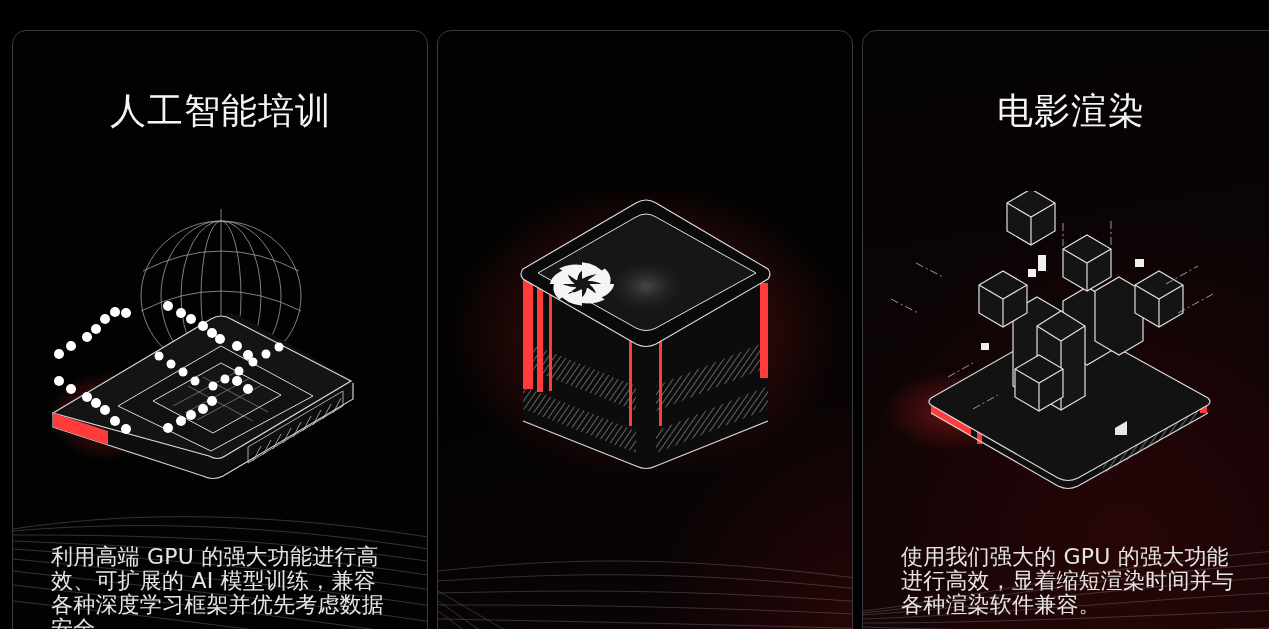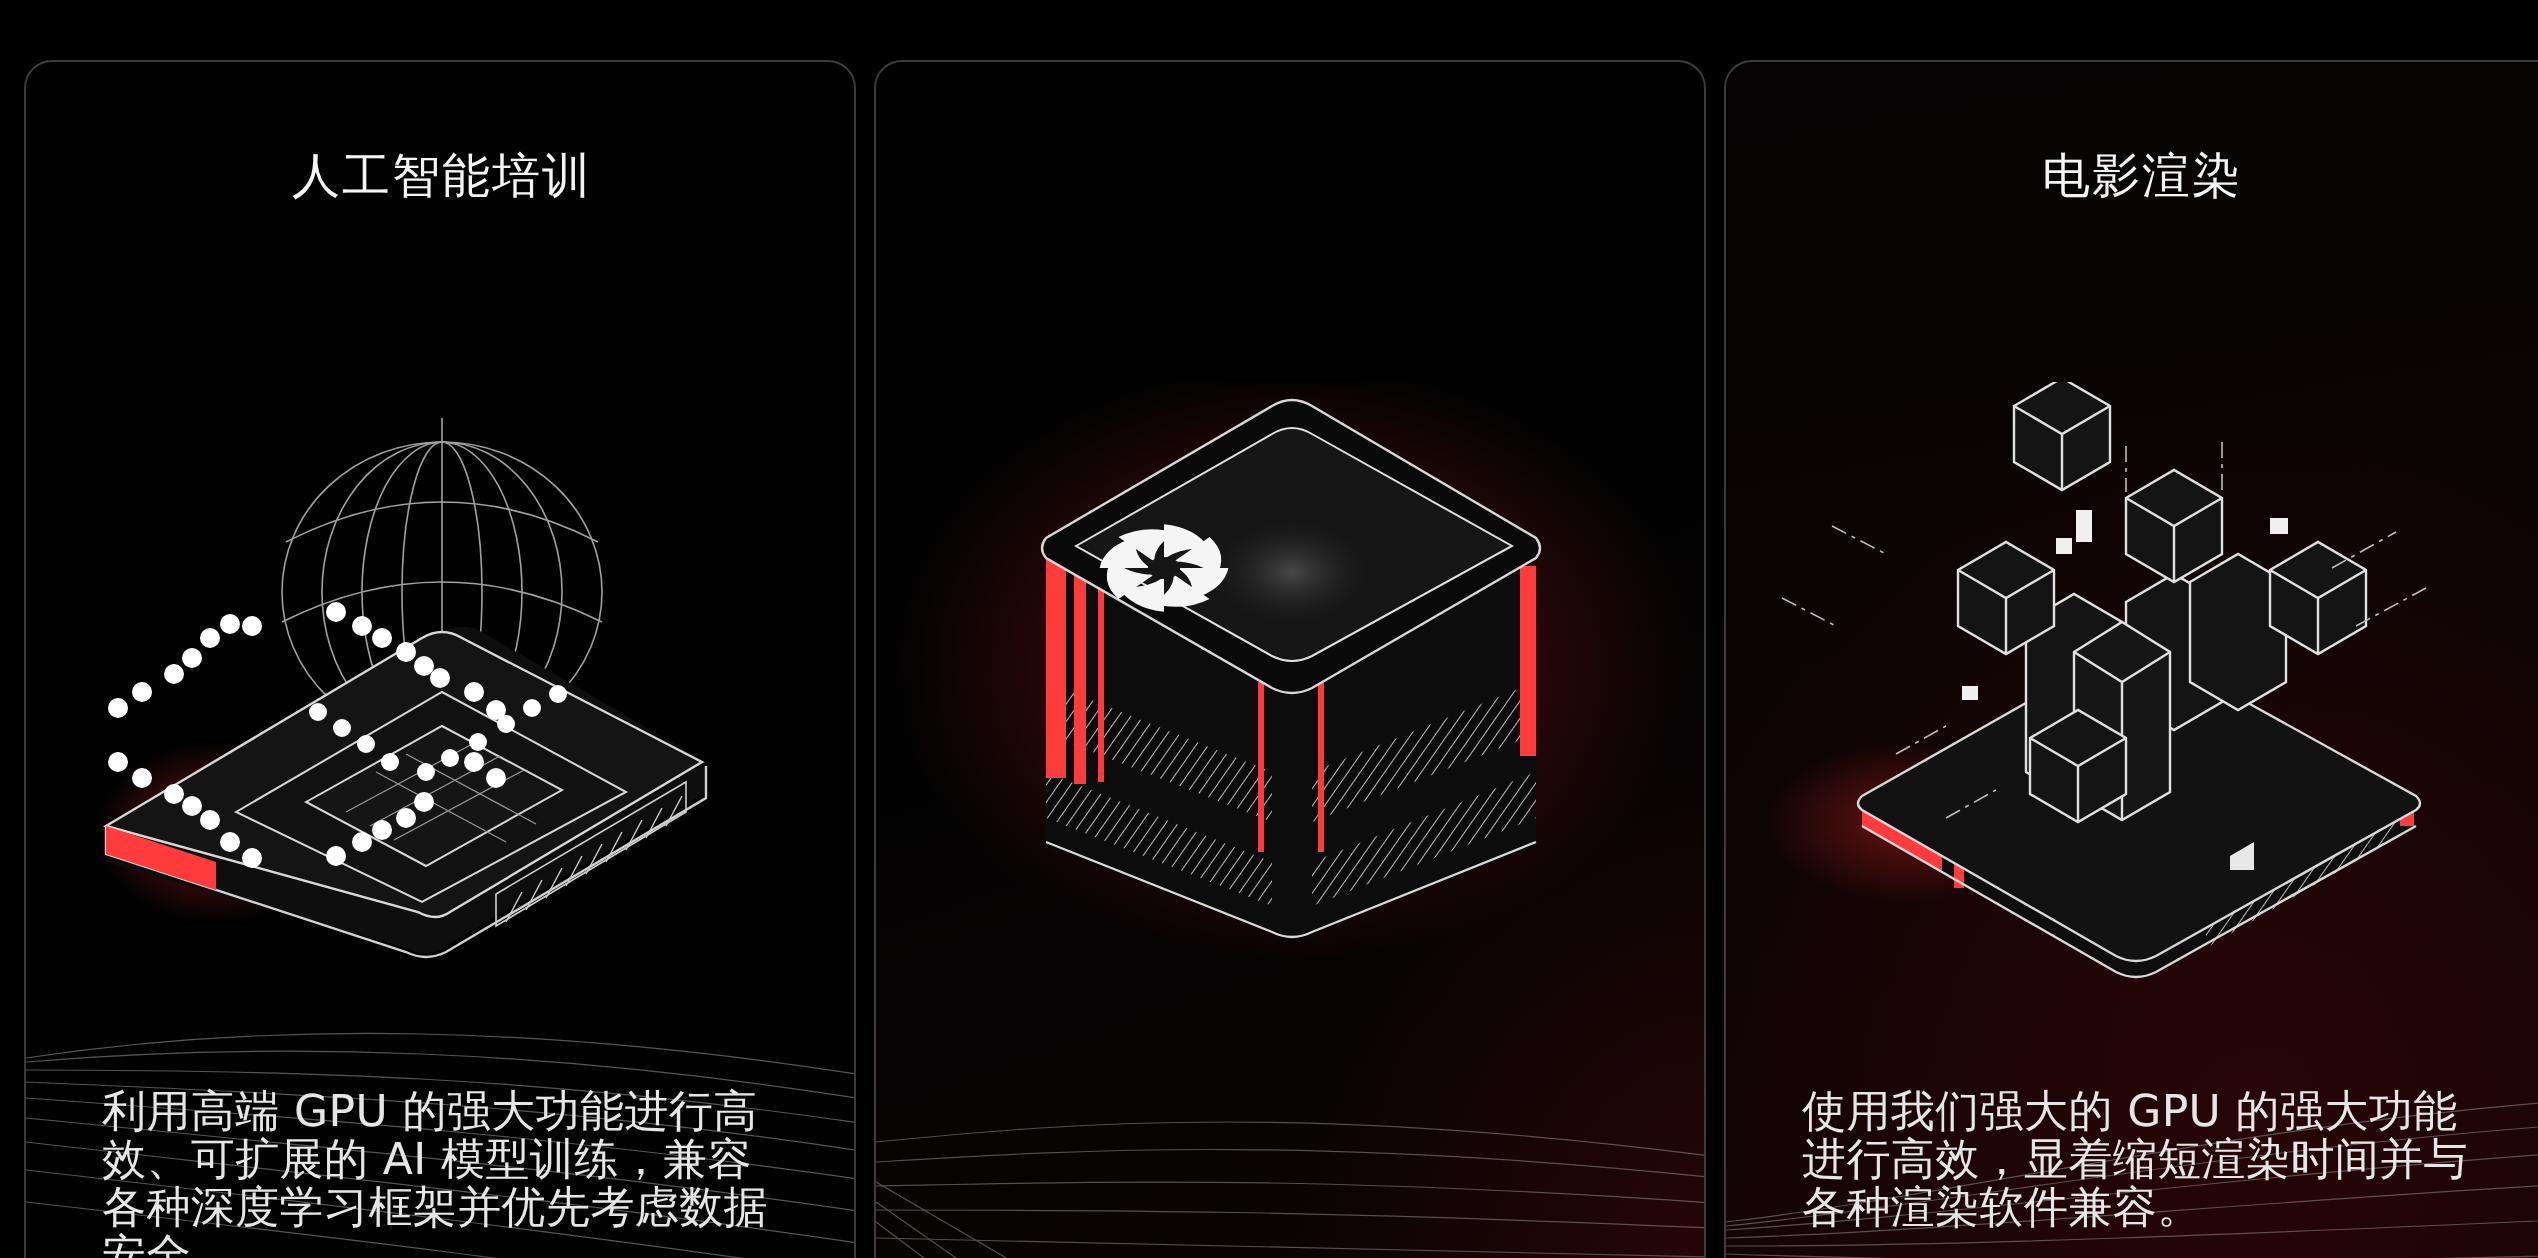--- a/index.html
+++ b/index.html
@@ -23,22 +23,22 @@
         radial-gradient(ellipse 70% 60% at 100% 95%, rgba(60,8,10,0.55), rgba(0,0,0,0) 70%),
         linear-gradient(160deg, #020202 40%, #0d0405 100%);
     }
     .card.c3 {
       left: 862px; width: 440px;
       background:
         radial-gradient(ellipse 90% 70% at 60% 80%, rgba(55,6,8,0.6), rgba(0,0,0,0) 75%),
         linear-gradient(170deg, #050303 0%, #140506 100%);
     }
     .card-title {
-      position: absolute; top: 41px; left: 0; width: 416px;
-      text-align: center; font-size: 24px; font-weight: 400;
+      position: absolute; top: 56px; left: 0; width: 416px;
+      text-align: center; font-size: 36px; font-weight: 400;
       letter-spacing: 1px; color: #f5f5f5;
     }
     .card.c3 .card-title { width: 416px; }
     .illus { position: absolute; left: 0; top: 160px; width: 416px; height: 320px; }
     .waves { position: absolute; left: 0; top: 470px; width: 440px; height: 170px; }
     .card-desc {
       position: absolute; top: 514px; left: 38px; width: 345px;
       font-size: 22px; line-height: 24px; color: #e6e6e6;
       letter-spacing: 0.2px;
     }

